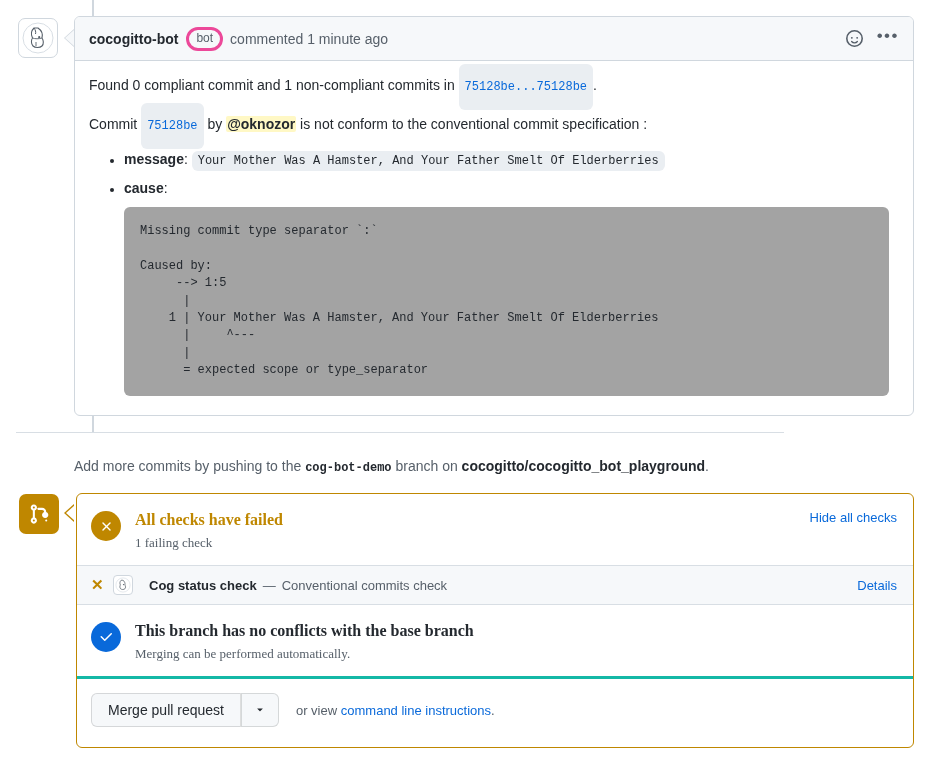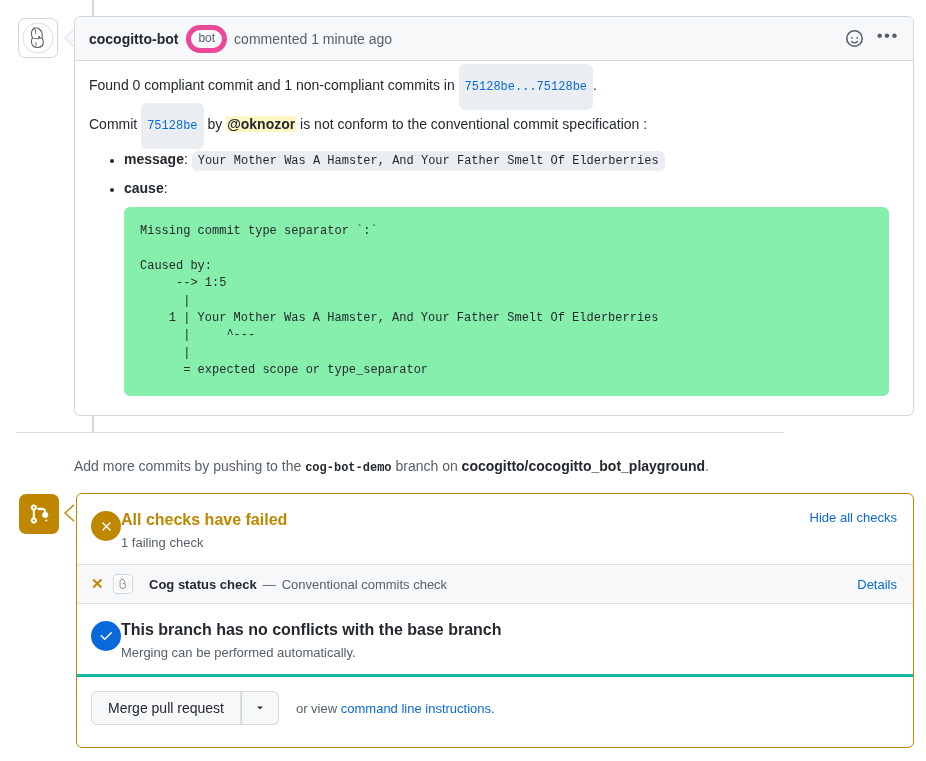--- a/index.html
+++ b/index.html
@@ -34,21 +34,21 @@
     background: #ffffff; overflow: hidden;
   }
   .comment-header {
     height: 44px; background: #f6f8fa;
     border-bottom: 1px solid #d0d7de;
     display: flex; align-items: center; padding: 0 14px;
   }
   .author { font-weight: bold; color: #24292f; font-size: 14px; }
   .bot-badge {
     margin-left: 8px; padding: 0px 7px 1px;
-    border: 5px solid #ec4899; border-radius: 999px;
+    border: 3px solid #ec4899; border-radius: 999px;
     font-size: 12px; color: #57606a; line-height: 17px; background: transparent;
   }
   .commented { margin-left: 7px; color: #57606a; font-size: 14px; }
   .hdr-spacer { flex: 1; }
   .hdr-icon { color: #57606a; display: flex; align-items: center; }
   .hdr-icon.kebab { margin-left: 14px; font-size: 17px; letter-spacing: 1.5px; line-height: 10px; padding-bottom: 6px; }
 
   
   .pointer {
     position: absolute; left: 65px; top: 30px;
@@ -98,21 +98,21 @@
   .mention {
     background: #fff8c5; color: #24292f; font-weight: bold;
     border-radius: 2px; padding: 0 1px;
   }
   ul.bullets { margin: 8px; padding-left: 27px; list-style: disc; }
   ul.bullets li { margin-bottom: 8px; font-size: 14px; line-height: 1.5; }
   ul.bullets li::marker { font-size: 12px; }
   .strong { font-weight: bold; }
 
   pre.codeblock {
-    margin: 8px 0 0 0; background: #86efac; border-radius: 6px;
+    margin: 8px 0 0 0; background: #a3a3a3; border-radius: 6px;
     padding: 16px; font-family: "Liberation Mono", monospace;
     font-size: 12px; line-height: 1.45; color: #24292f;
     white-space: pre; overflow: hidden;
   }
 
   
   .addcommits {
     position: absolute; left: 74px; top: 458px;
     font-size: 14px; color: #57606a;
   }
@@ -135,21 +135,21 @@
     background: #bf8700; color: #ffffff;
     display: flex; align-items: center; justify-content: center;
     flex: none; margin-top: 1px;
   }
   .circle-check {
     width: 30px; height: 30px; border-radius: 50%;
     background: #0969da; color: #ffffff;
     display: flex; align-items: center; justify-content: center;
     flex: none; margin-top: 1px;
   }
-  .merge-head-text { margin-left: 0; flex: 1; }
+  .merge-head-text { margin-left: 14px; flex: 1; font-family: Liberation Serif, serif; }
   .title-fail { font-size: 16px; font-weight: bold; color: #bf8700; line-height: 20px; }
   .title-ok { font-size: 16px; font-weight: bold; color: #24292f; line-height: 20px; }
   .subtle { font-size: 13px; color: #57606a; margin-top: 5px; }
   .link { color: #0969da; text-decoration: none; font-size: 13px; }
 
   .check-strip {
     background: #f6f8fa;
     border-top: 1px solid #d8dee4; border-bottom: 1px solid #d8dee4;
     display: flex; align-items: center; padding: 9px 16px 9px 14px;
   }

